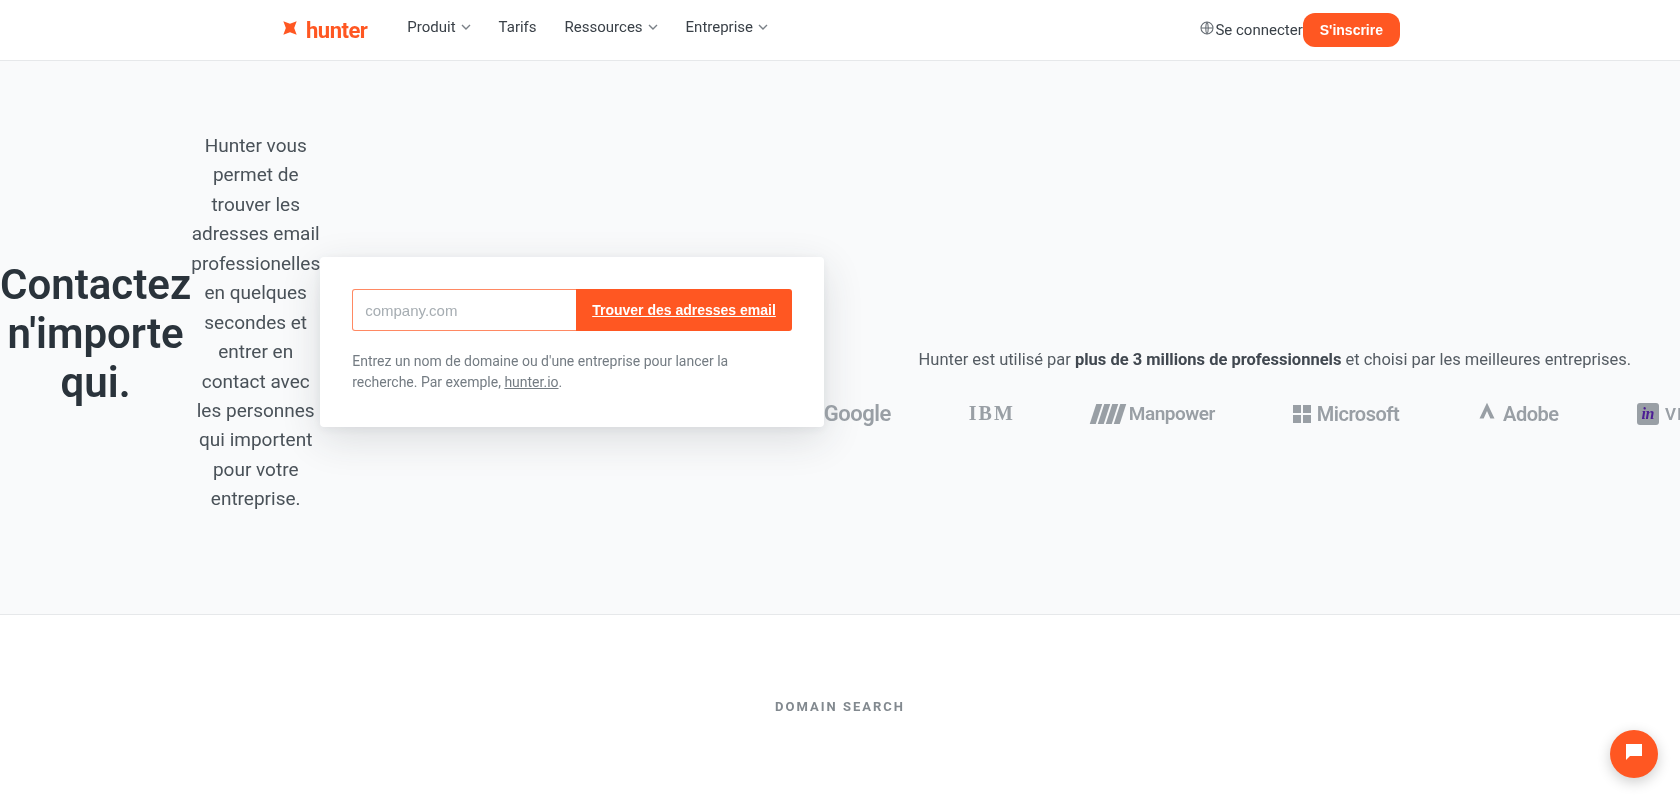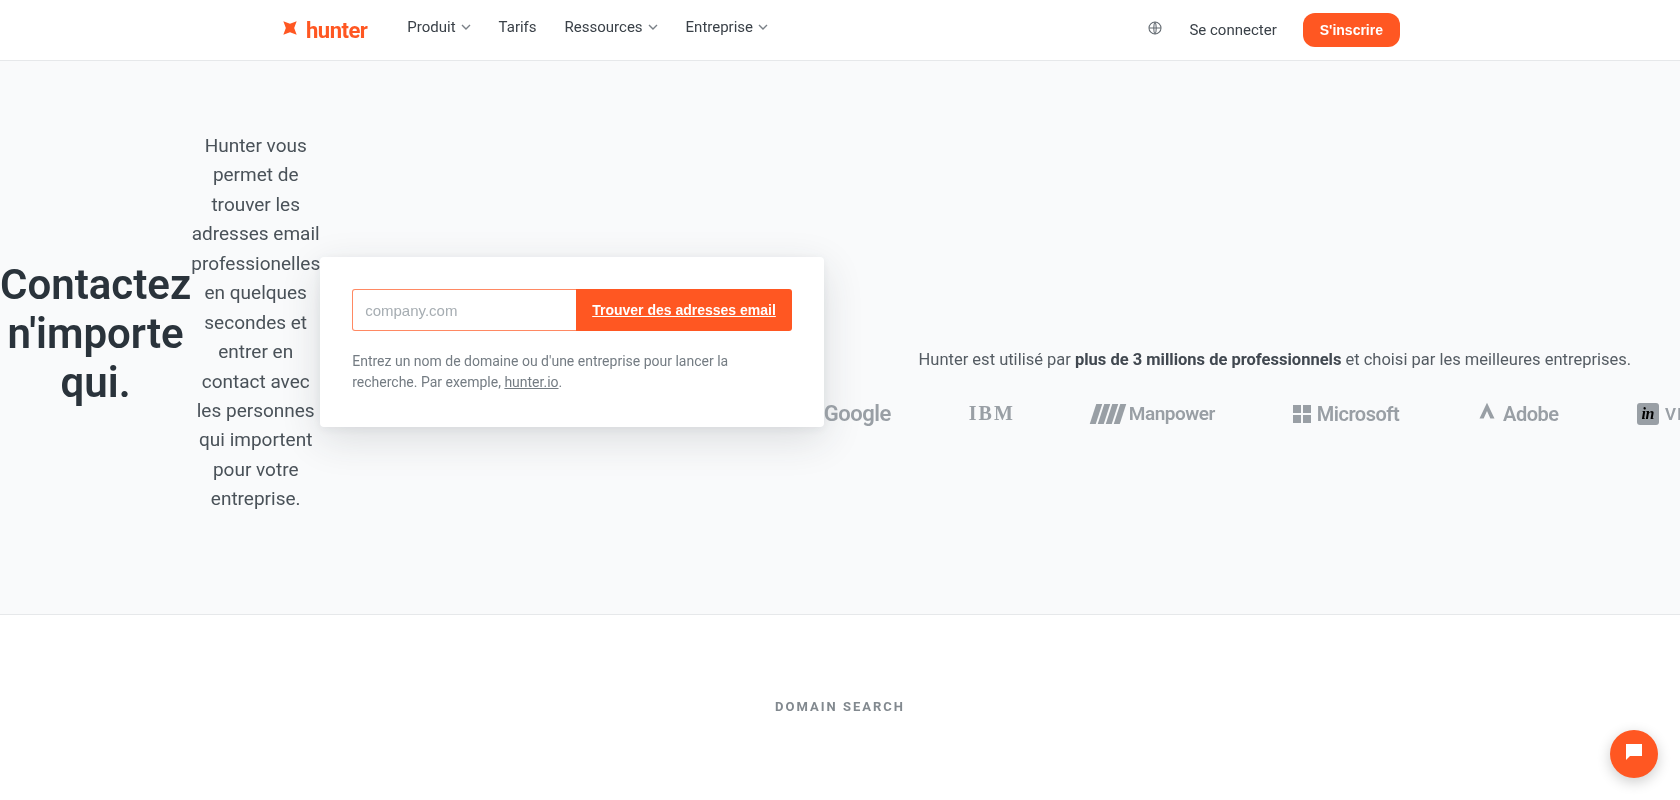--- a/index.html
+++ b/index.html
@@ -38,21 +38,21 @@
   .logo-text{font-weight:700;font-size:22px;color:var(--orange);letter-spacing:-.5px;}
   nav.main-nav{display:flex;gap:28px;}
   .nav-item{
     font-size:15px;
     color:#3a4148;
     display:flex;align-items:center;gap:5px;
     cursor:pointer;
   }
   .chev{display:inline-block;}
   .chev svg{width:10px;height:10px;}
-  .header-right{display:flex;align-items:center;gap:26px;}
+  .header-right{display:flex;align-items:center;}
   .globe{display:flex;align-items:center;}
   .globe svg{width:16px;height:16px;stroke:#656c73;}
   .login-link{font-size:15px;color:#3a4148;cursor:pointer;}
   .signup-btn{
     background:var(--orange);
     color:#fff;
     font-size:14px;
     font-weight:600;
     padding:9px 17px;
     border-radius:12px;
@@ -141,21 +141,21 @@
     display:flex;align-items:center;gap:6px;
     font-size:22px;
     letter-spacing:-.5px;
   }
   .brand.ibm{font-family:Georgia,serif;letter-spacing:2px;font-weight:700;font-size:20px;}
   .brand.manpower .bars{display:flex;gap:2px;transform:skewX(-18deg);}
   .brand.manpower .bars span{width:6px;height:20px;background:#999fa5;}
   .brand.microsoft .sq{display:grid;grid-template-columns:8px 8px;grid-template-rows:8px 8px;gap:2px;}
   .brand.microsoft .sq span{background:#999fa5;}
   .brand.adobe svg{width:20px;height:20px;}
-  .brand.invision .in{background:#999fa5;color:#000000;font-style:italic;font-family:Georgia,serif;padding:2px 5px;border-radius:3px;font-size:16px;}
+  .brand.invision .in{background:#999fa5;color:#4c1d95;font-style:italic;font-family:Georgia,serif;padding:2px 5px;border-radius:3px;font-size:16px;}
   
   .section-label{
     text-align:center;
     font-size:13px;
     font-weight:700;
     letter-spacing:2px;
     color:#82898f;
     padding:84px 0 0;
     text-transform:uppercase;
   }

